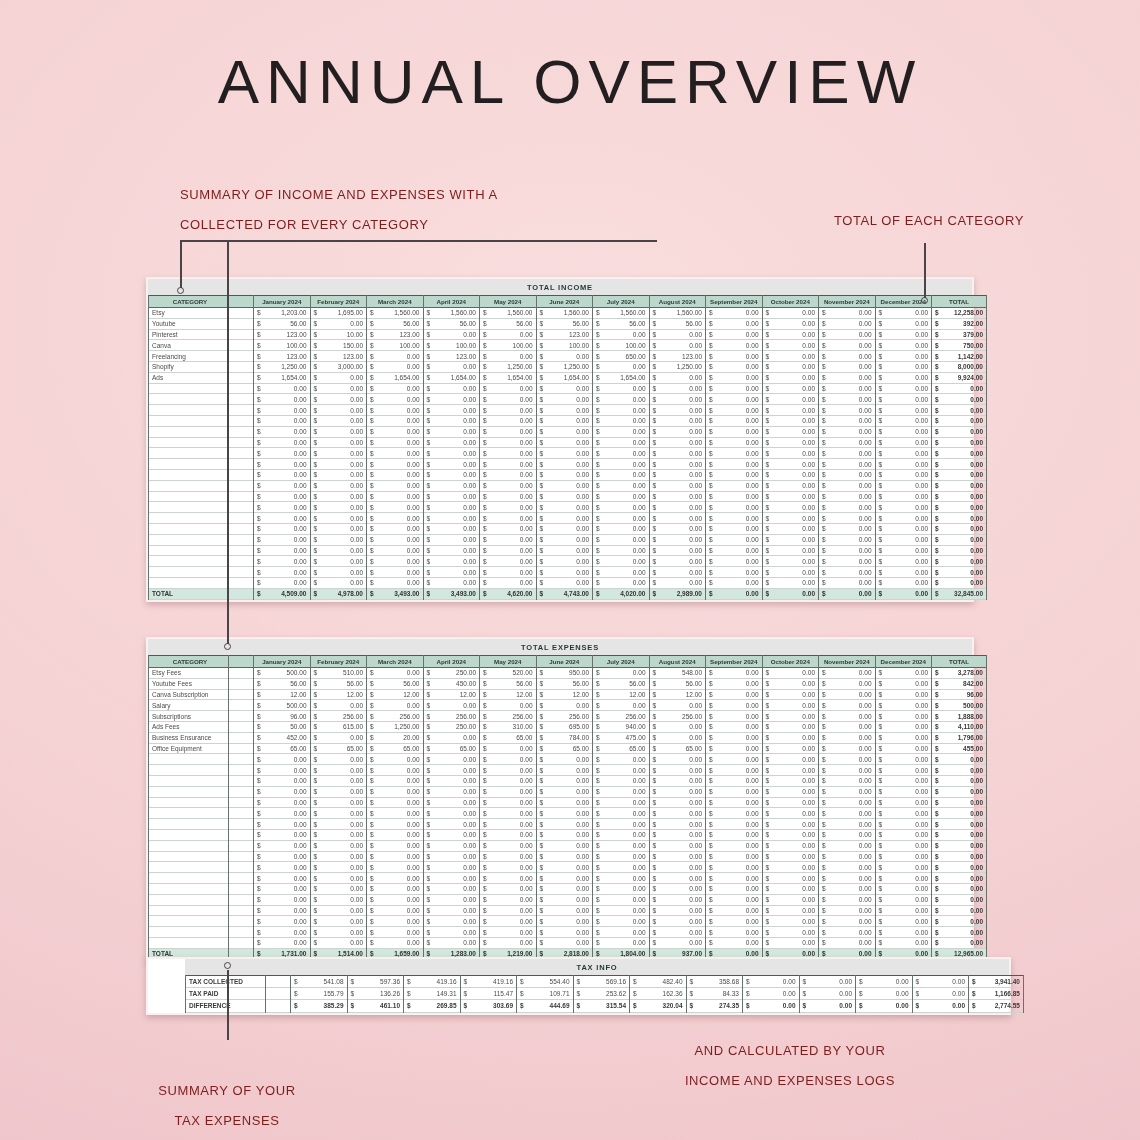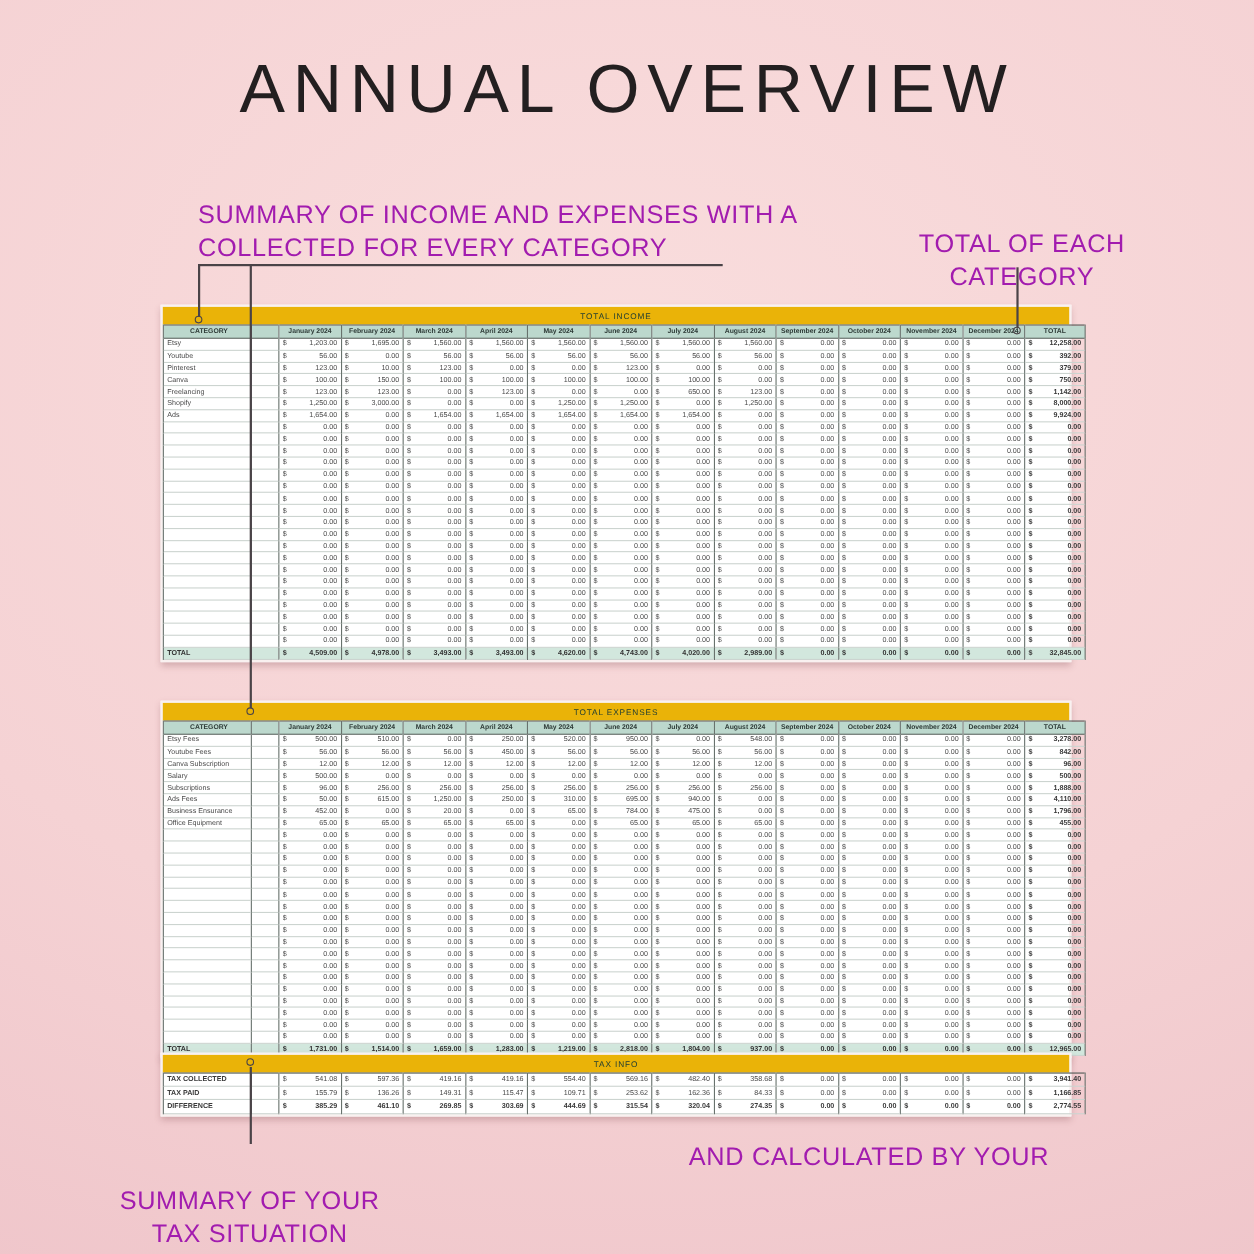--- a/index.html
+++ b/index.html
@@ -5,51 +5,51 @@
   html,body{margin:0;padding:0;}
   body{
     width:1140px;height:1140px;position:relative;overflow:hidden;
     background:radial-gradient(ellipse 130% 95% at 50% 28%, #f9dddd 0%, #f5d2d4 52%, #edc1c7 100%);
     font-family:"Liberation Sans", sans-serif;
   }
   .main-title{
     position:absolute;top:46px;left:0;width:100%;text-align:center;
     font-size:62px;font-weight:100;letter-spacing:7px;color:#231f20;white-space:nowrap;
   }
-  .ann{position:absolute;color:#a21caf;font-size:23px;letter-spacing:0.6px;line-height:30px;}
+  .ann{position:absolute;color:#7f1d1d;font-size:13px;letter-spacing:0.6px;line-height:30px;}
   .ann.center{text-align:center;}
   .hline,.vline{position:absolute;background:#4a4347;z-index:5;}
   .marker{position:absolute;width:5px;height:5px;border:1.6px solid #4a4347;border-radius:50%;background:transparent;z-index:6;}
 
   .sheet{
     position:absolute;left:146px;width:824px;background:#ffffff;
     border:2px solid #f9f1f0;box-shadow:0 3px 6px rgba(120,60,70,.28);z-index:1;
   }
   .banner{
-    height:16px;background:#eab308;display:flex;align-items:center;justify-content:center;
-    font-size:7.5px;font-weight:normal;color:#1b3a33;letter-spacing:0.8px;
+    height:16px;background:#e5e5e5;display:flex;align-items:center;justify-content:center;
+    font-size:7.5px;font-weight:bold;color:#1b3a33;letter-spacing:0.8px;
   }
   table{border-collapse:collapse;table-layout:fixed;width:100%;border:1px solid #4e5854;}
   td{
     border-left:0.8px solid #68726d;border-right:0.8px solid #68726d;
     font-size:6.5px;color:#4a4a4a;padding:0;overflow:hidden;white-space:nowrap;height:9.8px;
   }
   tr{border-bottom:0.7px solid #ccd4d0;}
   tr.hdr{border-bottom:0.8px solid #5c6662;}
   tr.hdr td{
     background:#bcd8cd;font-weight:bold;font-size:6.2px;color:#2e3b37;text-align:center;height:11px;
   }
   td.cat{ text-align:left;padding-left:3px; }
   .m{display:flex;justify-content:space-between;padding:0 3px;}
   .b, .b .m span{font-weight:bold;color:#3a3a3a;}
   tr.totalrow{background:#d2e7dd;border-top:0.9px solid #5c6662;}
   tr.totalrow td{background:#d2e7dd;font-weight:bold;color:#333;}
   #income-sheet{top:277px;}
   #expenses-sheet{top:637px;}
-  #tax-sheet{top:957px;}
+  #tax-sheet{top:957px;padding-left:37px;}
   #tax-sheet td{height:11.2px;}
   #tax-sheet td.cat{font-weight:bold;color:#3a3a3a;}
 
   
   #underline-top{left:180px;top:240px;width:477px;height:1.6px;}
   #vline-a{left:180px;top:240px;width:1.5px;height:48px;}
   #marker-a{left:177px;top:287px;}
   #vline-b{left:227px;top:240px;width:1.5px;height:404px;}
   #marker-b{left:224px;top:643px;}
   #vline-c{left:924px;top:243px;width:1.5px;height:55px;}
@@ -67,24 +67,25 @@
 
 <div class="main-title">ANNUAL OVERVIEW</div>
 
 <div class="ann" id="ann-top-left">
   <div>SUMMARY OF INCOME AND EXPENSES WITH A</div>
   <div>COLLECTED FOR EVERY CATEGORY</div>
 </div>
 <div class="ann center" id="ann-top-right">TOTAL OF EACH CATEGORY</div>
 <div class="ann center" id="ann-bottom-left">
   <div>SUMMARY OF YOUR</div>
-  <div>TAX SITUATION</div>
+  <div>TAX EXPENSES</div>
 </div>
 <div class="ann center" id="ann-bottom-right">
   <div>AND CALCULATED BY YOUR</div>
+  <div>INCOME AND EXPENSES LOGS</div>
 </div>
 
 <div class="hline" id="underline-top"></div>
 <div class="vline" id="vline-a"></div>
 <div class="marker" id="marker-a"></div>
 <div class="vline" id="vline-b"></div>
 <div class="marker" id="marker-b"></div>
 <div class="vline" id="vline-c"></div>
 <div class="marker" id="marker-c"></div>
 <div class="vline" id="vline-d"></div>

